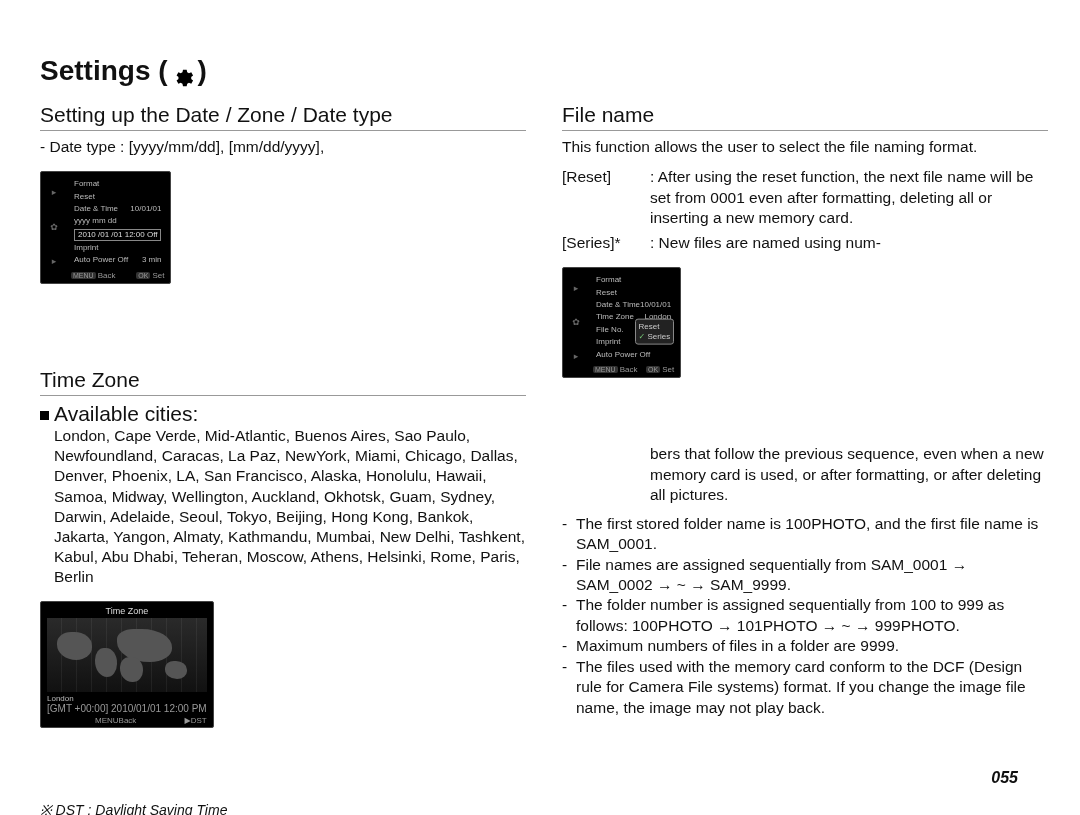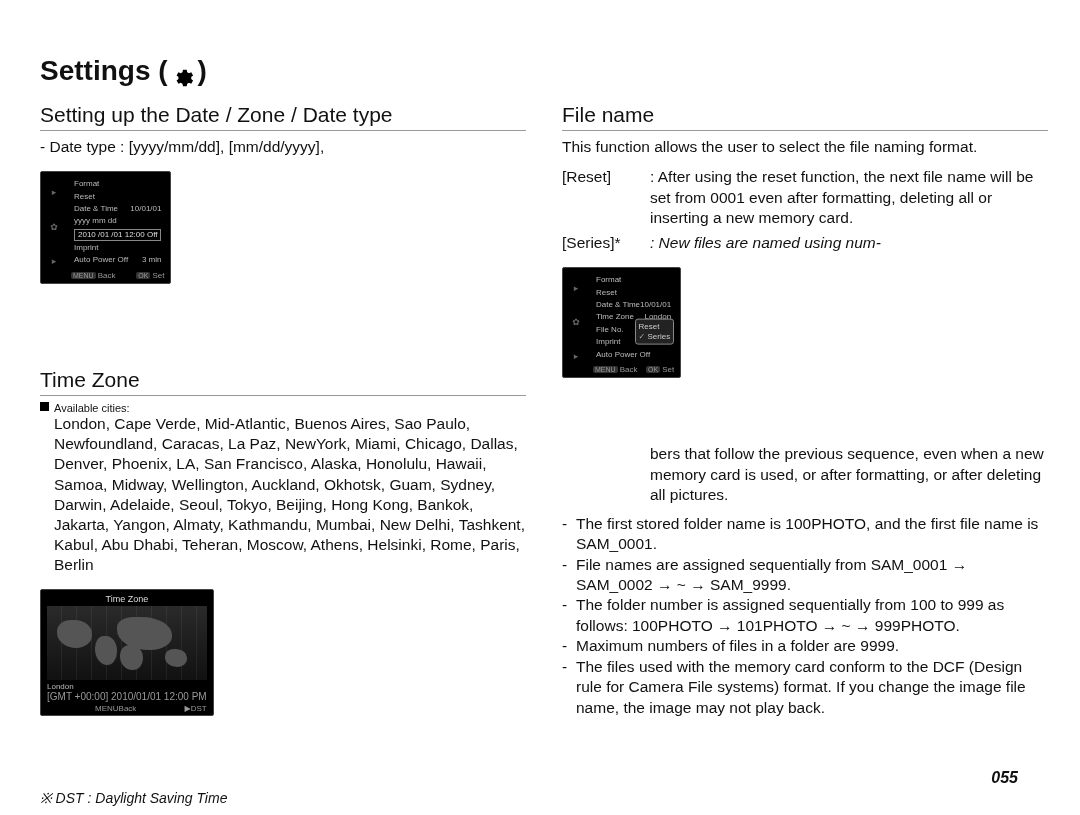--- a/index.html
+++ b/index.html
@@ -137,21 +137,21 @@
               <span><span class="tag">OK</span><span>Set</span></span>
             </div>
           </div>
         </div>
       </div>
 
       <div class="section-title" style="margin-top:18px;">Time Zone</div>
 
       <div class="dt">
         <div style="flex:1">
-          <div style="font-size:11px;"><span class="sq"></span><span>Available cities:</span></div>
+          <div style="font-size:21px;"><span class="sq"></span><span>Available cities:</span></div>
           <div style="font-size:15.5px; line-height:1.3; padding-left:14px;">London, Cape Verde, Mid-Atlantic, Buenos Aires, Sao Paulo, Newfoundland, Caracas, La Paz, NewYork, Miami, Chicago, Dallas, Denver, Phoenix, LA, San Francisco, Alaska, Honolulu, Hawaii, Samoa, Midway, Wellington, Auckland, Okhotsk, Guam, Sydney, Darwin, Adelaide, Seoul, Tokyo, Beijing, Hong Kong, Bankok, Jakarta, Yangon, Almaty, Kathmandu, Mumbai, New Delhi, Tashkent, Kabul, Abu Dhabi, Teheran, Moscow, Athens, Helsinki, Rome, Paris, Berlin</div>
         </div>
         <div class="img-wrap">
           <div class="lcd-tz">
             <div class="title">Time Zone</div>
             <div class="map">
               <div class="blob" style="left:6%; top:18%; width:22%; height:38%;"></div>
               <div class="blob" style="left:30%; top:40%; width:14%; height:40%;"></div>
               <div class="blob" style="left:44%; top:14%; width:34%; height:45%; border-radius:30% 55% 40% 60%;"></div>
               <div class="blob" style="left:46%; top:52%; width:14%; height:34%;"></div>
@@ -177,21 +177,21 @@
       <p>This function allows the user to select the file naming format.</p>
 
       <div class="dt" style="align-items:flex-start;">
         <div class="defs" style="flex:1;">
           <div class="d">
             <div class="lbl">[Reset]</div>
             <div style="flex:1;">: After using the reset function, the next file name will be set from 0001 even after formatting, deleting all or inserting a new memory card.</div>
           </div>
           <div class="d" style="margin-top:4px;">
             <div class="lbl">[Series]*</div>
-            <div style="flex:1;font-style:italic;">: New files are named using num-</div>
+            <div style="flex:1;">: New files are named using num-</div>
           </div>
         </div>
         <div class="img-wrap">
           <div class="lcd">
             <div class="side">
               <span>▸</span>
               <span>✿</span>
               <span>▸</span>
             </div>
             <div id="fn-lcd-list">

